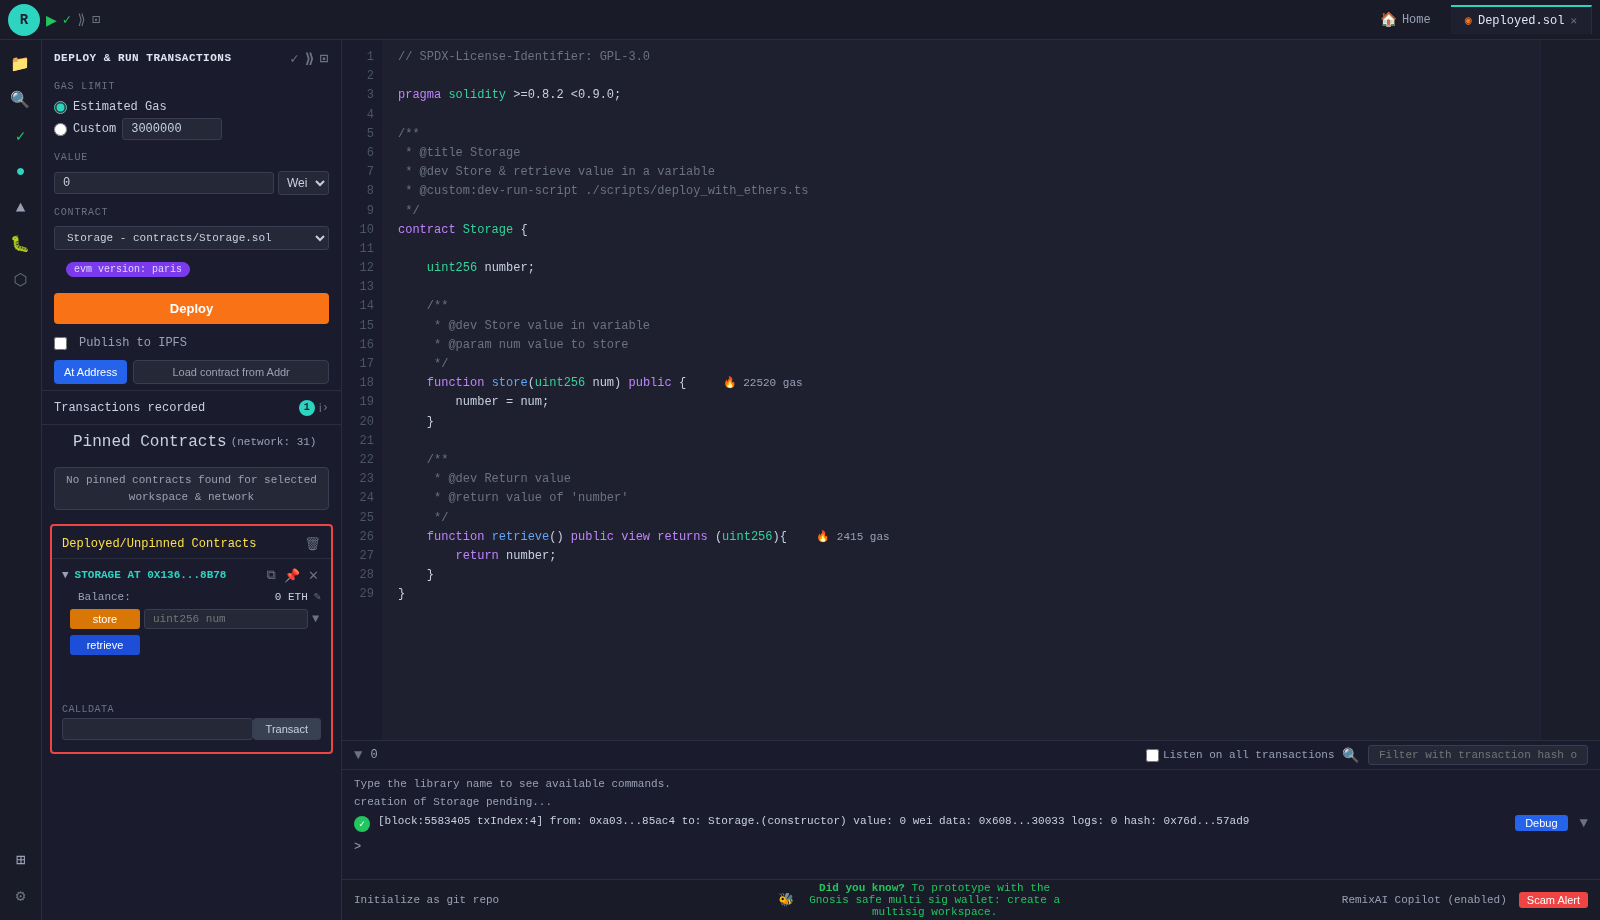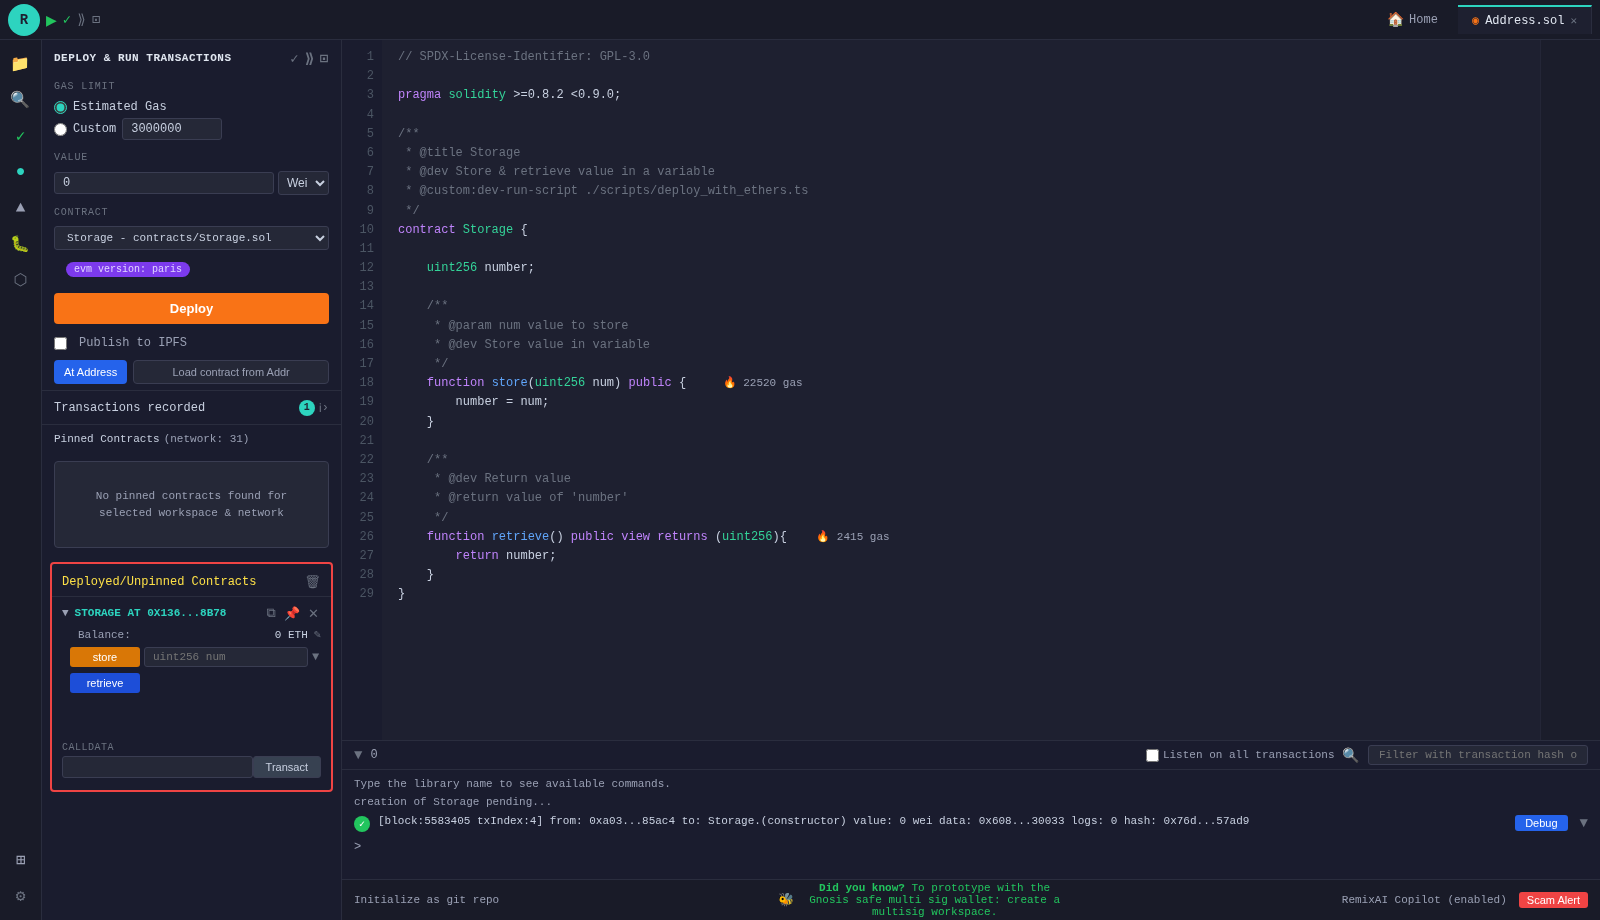--- a/index.html
+++ b/index.html
@@ -54,24 +54,24 @@
     .at-address-btn.active { background: #2563eb; color: white; }
     .load-btn { background: #252837; color: #9aa0b4; border: 1px solid #3a3d52; border-radius: 4px; padding: 5px 8px; font-size: 11px; cursor: pointer; flex: 1; }
 
     .transactions-header { display: flex; align-items: center; padding: 8px 12px; border-top: 1px solid #2a2d3e; cursor: pointer; }
     .transactions-label { font-size: 12px; color: #c8d0e0; flex: 1; }
     .txn-badge { background: #2dd4bf; color: #1e2030; border-radius: 50%; width: 16px; height: 16px; display: flex; align-items: center; justify-content: center; font-size: 10px; font-weight: bold; margin-left: 6px; }
     .info-icon { color: #6b7280; font-size: 12px; margin-left: 4px; }
     .chevron-icon { color: #6b7280; font-size: 12px; margin-left: auto; }
 
     .pinned-contracts-header { display: flex; align-items: center; padding: 8px 12px; border-top: 1px solid #2a2d3e; }
-    .pinned-label { font-size: 11px; color: #c8d0e0; }
+    .pinned-label { font-size: 16px; color: #c8d0e0; margin-left: 19px; }
     .network-badge { color: #9aa0b4; font-size: 11px; margin-left: 4px; }
 
-    .no-pinned-box { margin: 8px 12px; background: #252837; border: 1px solid #3a3d52; border-radius: 4px; padding: 26px; text-align: center; }
+    .no-pinned-box { margin: 8px 12px; background: #252837; border: 1px solid #3a3d52; border-radius: 4px; padding: 4px; text-align: center; }
     .no-pinned-text { font-size: 11px; color: #9aa0b4; line-height: 1.5; }
 
     
     .deployed-section { border: 2px solid #ef4444; border-radius: 4px; margin: 6px 8px; padding: 4px 0; }
     .deployed-header { display: flex; align-items: center; padding: 6px 10px; }
     .deployed-title { font-size: 12px; color: #fde047; flex: 1; }
     .trash-icon { color: #6b7280; font-size: 13px; cursor: pointer; }
 
     .contract-item { border-top: 1px solid #2a2d3e; padding: 6px 10px; }
     .contract-item-header { display: flex; align-items: center; gap: 6px; }
@@ -163,21 +163,21 @@
       <span style="color:#22c55e; font-size:14px;">✓</span>
       <span style="color:#6b7280; font-size:14px; cursor:pointer;">⟫</span>
       <span style="color:#6b7280; font-size:14px; cursor:pointer;">⊡</span>
     </div>
     <div class="home-tab">
       <span style="font-size:14px;">🏠</span>
       <span>Home</span>
     </div>
     <div class="editor-tab active" style="margin-left:4px;">
       <span style="color:#f97316; font-size:12px;">◉</span>
-      <span>Address.sol</span>
+      <span>Deployed.sol</span>
       <span class="tab-x">✕</span>
     </div>
   </div>
 
   <div class="main-layout">
 
     <div class="icon-sidebar">
       <div class="icon-btn" style="color:#9aa0b4;">📁</div>
       <div class="icon-btn">🔍</div>
       <div class="icon-btn active-green" style="color:#22c55e;">✓</div>
@@ -348,22 +348,22 @@
           <div class="code-line c-comment">/**</div>
           <div class="code-line c-comment"> * @title Storage</div>
           <div class="code-line c-comment"> * @dev Store &amp; retrieve value in a variable</div>
           <div class="code-line c-comment"> * @custom:dev-run-script ./scripts/deploy_with_ethers.ts</div>
           <div class="code-line c-comment"> */</div>
           <div class="code-line"><span class="c-keyword">contract</span> <span class="c-type">Storage</span> {</div>
           <div class="code-line">&nbsp;</div>
           <div class="code-line">&nbsp;&nbsp;&nbsp;&nbsp;<span class="c-type">uint256</span> number;</div>
           <div class="code-line">&nbsp;</div>
           <div class="code-line c-comment">&nbsp;&nbsp;&nbsp;&nbsp;/**</div>
+          <div class="code-line c-comment">&nbsp;&nbsp;&nbsp;&nbsp; * @dev Store value in variable</div>
           <div class="code-line c-comment">&nbsp;&nbsp;&nbsp;&nbsp; * @param num value to store</div>
-          <div class="code-line c-comment">&nbsp;&nbsp;&nbsp;&nbsp; * @dev Store value in variable</div>
           <div class="code-line c-comment">&nbsp;&nbsp;&nbsp;&nbsp; */</div>
           <div class="code-line">&nbsp;&nbsp;&nbsp;&nbsp;<span class="c-keyword">function</span> <span class="c-function">store</span>(<span class="c-type">uint256</span> num) <span class="c-keyword">public</span> {&nbsp;&nbsp;&nbsp;&nbsp;<span class="c-gas">🔥 22520 gas</span></div>
           <div class="code-line">&nbsp;&nbsp;&nbsp;&nbsp;&nbsp;&nbsp;&nbsp;&nbsp;number = num;</div>
           <div class="code-line">&nbsp;&nbsp;&nbsp;&nbsp;}</div>
           <div class="code-line">&nbsp;</div>
           <div class="code-line c-comment">&nbsp;&nbsp;&nbsp;&nbsp;/**</div>
           <div class="code-line c-comment">&nbsp;&nbsp;&nbsp;&nbsp; * @dev Return value</div>
           <div class="code-line c-comment">&nbsp;&nbsp;&nbsp;&nbsp; * @return value of 'number'</div>
           <div class="code-line c-comment">&nbsp;&nbsp;&nbsp;&nbsp; */</div>
           <div class="code-line">&nbsp;&nbsp;&nbsp;&nbsp;<span class="c-keyword">function</span> <span class="c-function">retrieve</span>() <span class="c-keyword">public</span> <span class="c-keyword">view</span> <span class="c-keyword">returns</span> (<span class="c-type">uint256</span>){&nbsp;&nbsp;&nbsp;<span class="c-gas">🔥 2415 gas</span></div>

